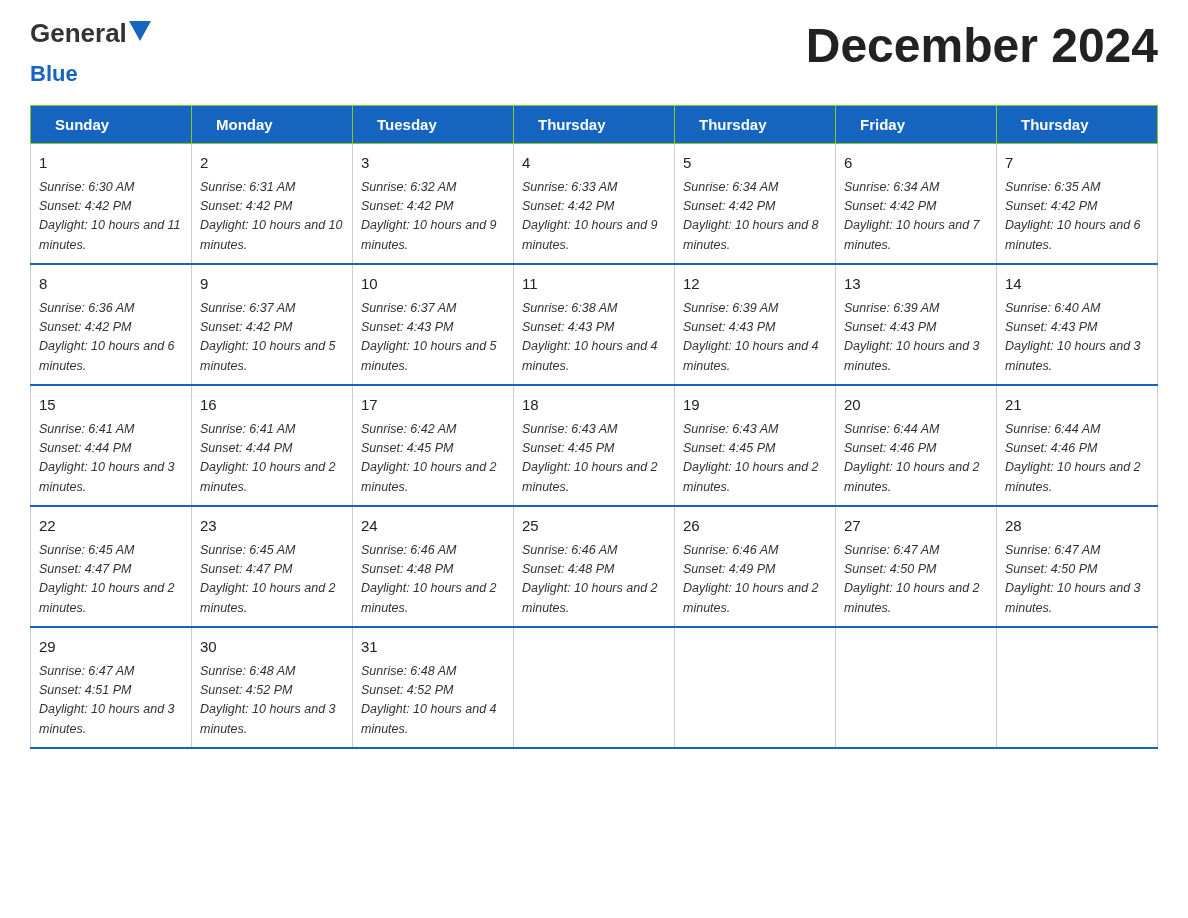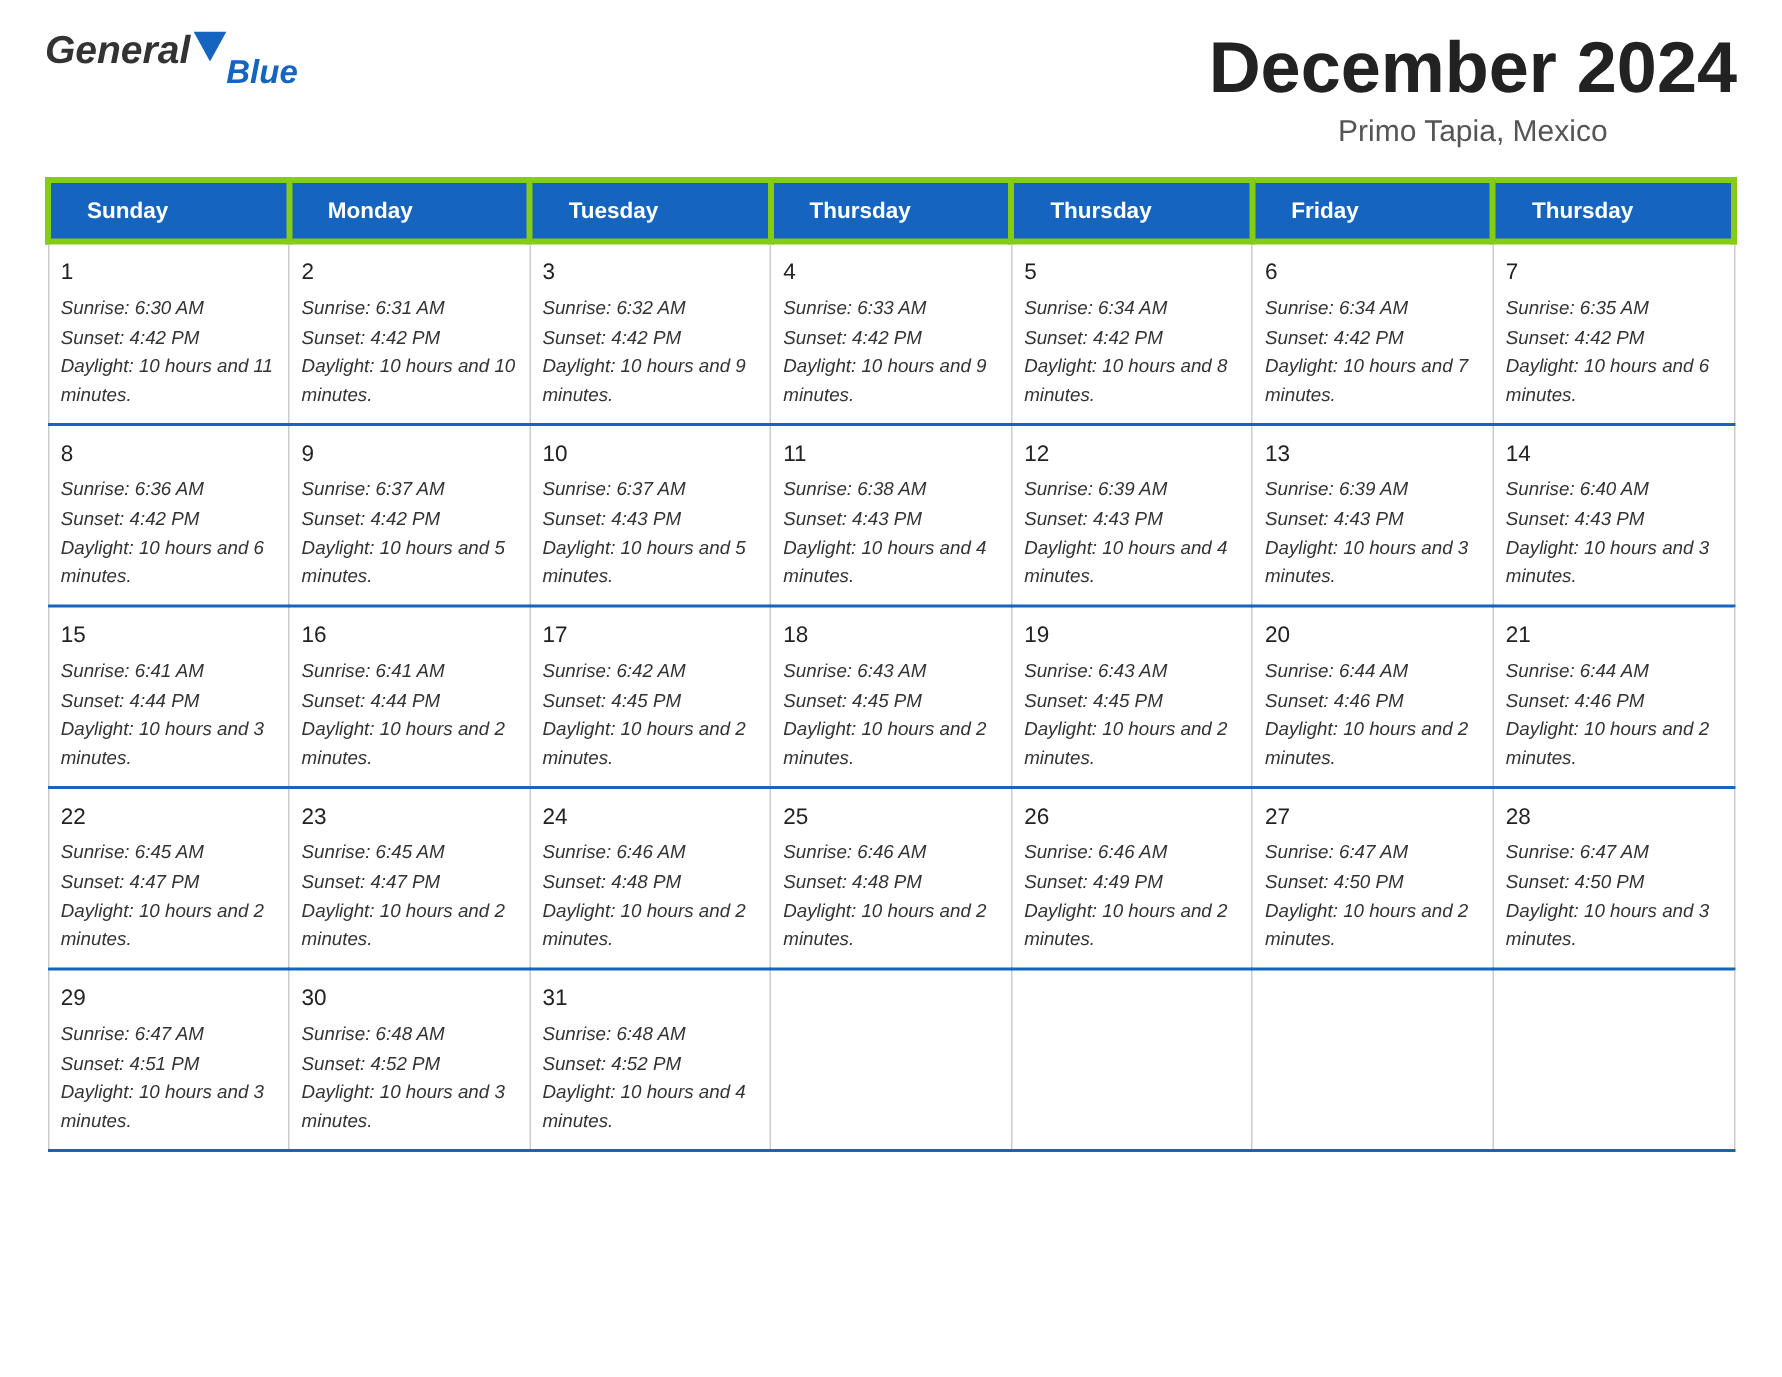--- a/index.html
+++ b/index.html
@@ -11,23 +11,22 @@
       min-height: 918px;
     }
     .header {
       display: flex;
       justify-content: space-between;
       align-items: flex-start;
       margin-bottom: 18px;
     }
     .logo {
       display: flex;
-      flex-direction: row;
+      flex-direction: column;
       align-items: flex-start;
-      font-style: italic;
     }
     .logo-text {
       font-size: 26px;
       font-weight: bold;
       color: #333;
       line-height: 1;
     }
     .logo-line2 {
       font-size: 22px;
       font-weight: bold;
@@ -53,21 +52,21 @@
       border-collapse: collapse;
       table-layout: fixed;
     }
     thead th {
       background-color: #1565c0;
       color: #fff;
       font-size: 15px;
       font-weight: bold;
       padding: 10px 24px;
       text-align: left;
-      border: 4px solid #84cc16;
+      border: 1px solid #84cc16;
     }
     tbody td {
       vertical-align: top;
       padding: 8px 8px;
       border: 1px solid #ccc;
       font-size: 12.5px;
       color: #333;
       line-height: 1.5;
       height: 110px;
     }
@@ -99,21 +98,20 @@
     <div style="display:flex; align-items:center;">
       <span class="logo-text">General</span>
       <svg width="22" height="20" viewBox="0 0 22 20" style="margin-left:2px; margin-top:-4px;">
         <polygon points="0,0 22,0 11,20" fill="#1565c0"></polygon>
       </svg>
     </div>
     <div class="logo-line2">Blue</div>
   </div>
   <div class="title-block">
     <div class="month-title">December 2024</div>
-    <div class="location">Primo Tapia, Mexico</div>
   </div>
 </div>
 
 <table>
   <thead>
     <tr>
       <th>Sunday</th>
       <th>Monday</th>
       <th>Tuesday</th>
       <th>Thursday</th>

